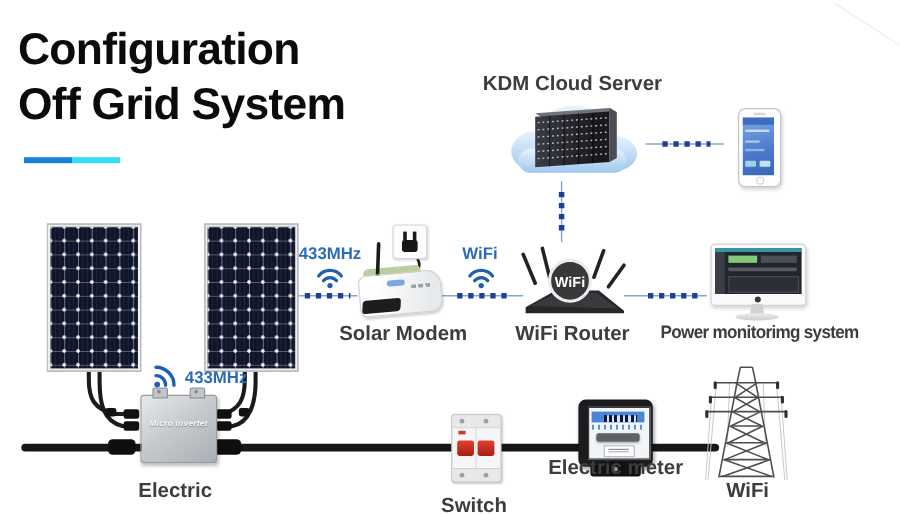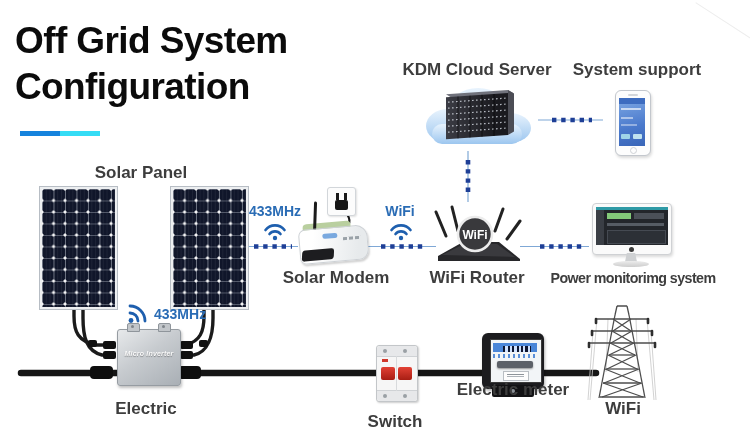--- a/index.html
+++ b/index.html
@@ -109,22 +109,22 @@
   .corner-mark{left:688px;top:28px;width:95px;height:1px;background:#ededed;transform:rotate(33deg);}
 </style>
 </head>
 <body>
 
 <div class="canvas">
 
   <div class="abs corner-mark"></div>
 
   <div class="abs title">
+    <div>Configuration</div>
     <div>Off Grid System</div>
-    <div>Configuration</div>
   </div>
   <div class="abs underline">
     <div class="u1" style="background:#1583dd"></div>
     <div class="u2" style="background:#35dcf5"></div>
   </div>
 
   <svg class="abs" style="left:0;top:0" width="750" height="428" viewBox="0 0 750 428">
 
     <g stroke="#1b1b1b" stroke-width="3.4" fill="none">
       <path d="M74,304 L74,316 C74,332 78,341 96,345 L112,345"></path>
@@ -170,21 +170,20 @@
     </g>
 
     <g>
       <line x1="538" y1="120" x2="603" y2="120" stroke="#7fa8d6" stroke-width="1.2"></line>
       <line x1="552" y1="120" x2="592" y2="120" stroke="#1e3f96" stroke-width="4.6" stroke-dasharray="4.4 4.8"></line>
     </g>
 
     <path d="M342,208 C351,217 352,224 344,229" stroke="#1a1a1a" stroke-width="2.2" fill="none"></path>
   </svg>
 
-  <div class="abs lbl" style="left:141px;top:163px">Solar Panel</div>
   <div class="abs panel" style="left:40px;top:187px"></div>
   <div class="abs panel" style="left:171px;top:187px"></div>
 
   <div class="abs bluelbl" style="left:275px;top:203px">433MHz</div>
   <svg class="abs" style="left:262px;top:221px" width="26" height="20" viewBox="0 0 26 20">
     <path d="M3.5,9 A12,12 0 0 1 22.5,9" stroke="#1e5fae" stroke-width="2.6" fill="none" stroke-linecap="round"></path>
     <path d="M7.5,13 A7,7 0 0 1 18.5,13" stroke="#1e5fae" stroke-width="2.6" fill="none" stroke-linecap="round"></path>
     <circle cx="13" cy="17" r="2.2" fill="#1e5fae"></circle>
   </svg>
 
@@ -260,21 +259,20 @@
             <line x1="26" y1="30" x2="84" y2="30"></line>
           <line x1="26" y1="36" x2="84" y2="36"></line>
             <line x1="26" y1="42" x2="84" y2="42"></line>
           <line x1="26" y1="48" x2="84" y2="48"></line>
             <line x1="26" y1="54" x2="84" y2="54"></line>
         </g>
       </g>
     </svg>
   </div>
 
-  <div class="abs lbl" style="left:637px;top:60px">System support</div>
   <div class="abs phone">
     <div class="spk"></div>
     <div class="scr">
       <div class="bar"></div>
       <div class="r1"></div>
         <div class="r2"></div>
         <div class="r3"></div>
       <div class="b1"></div>
       <div class="b2"></div>
     </div>

